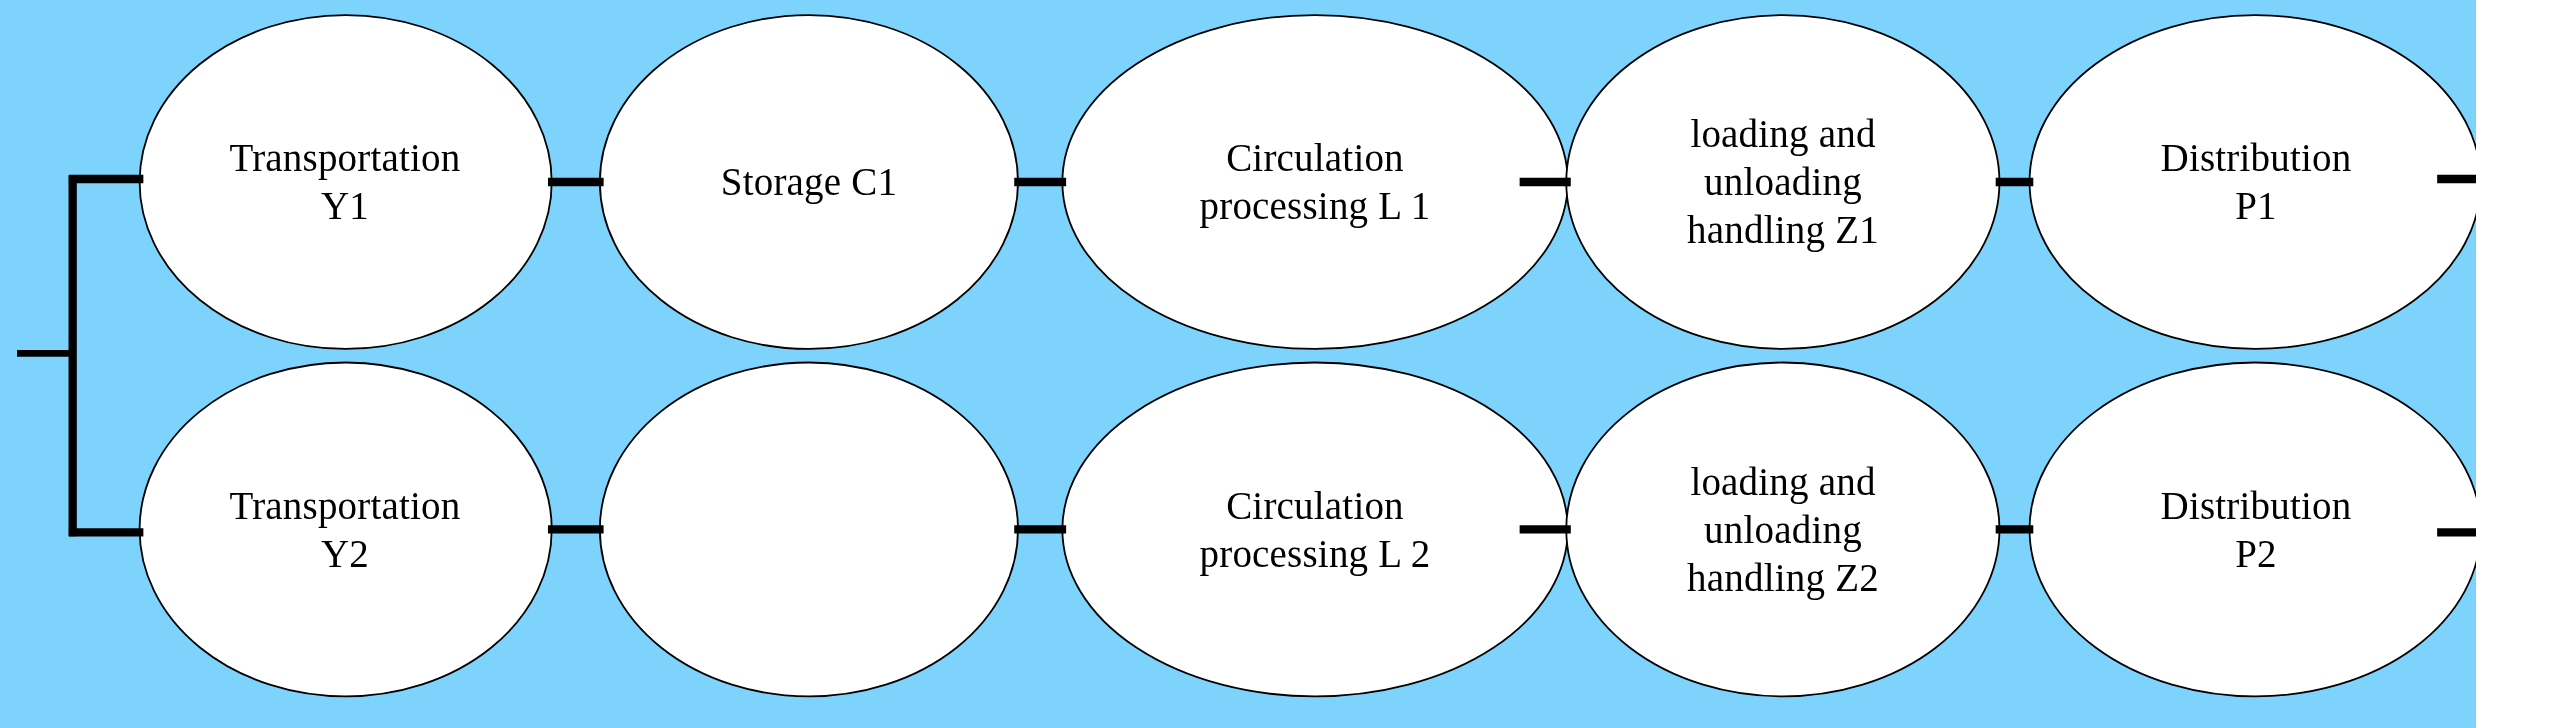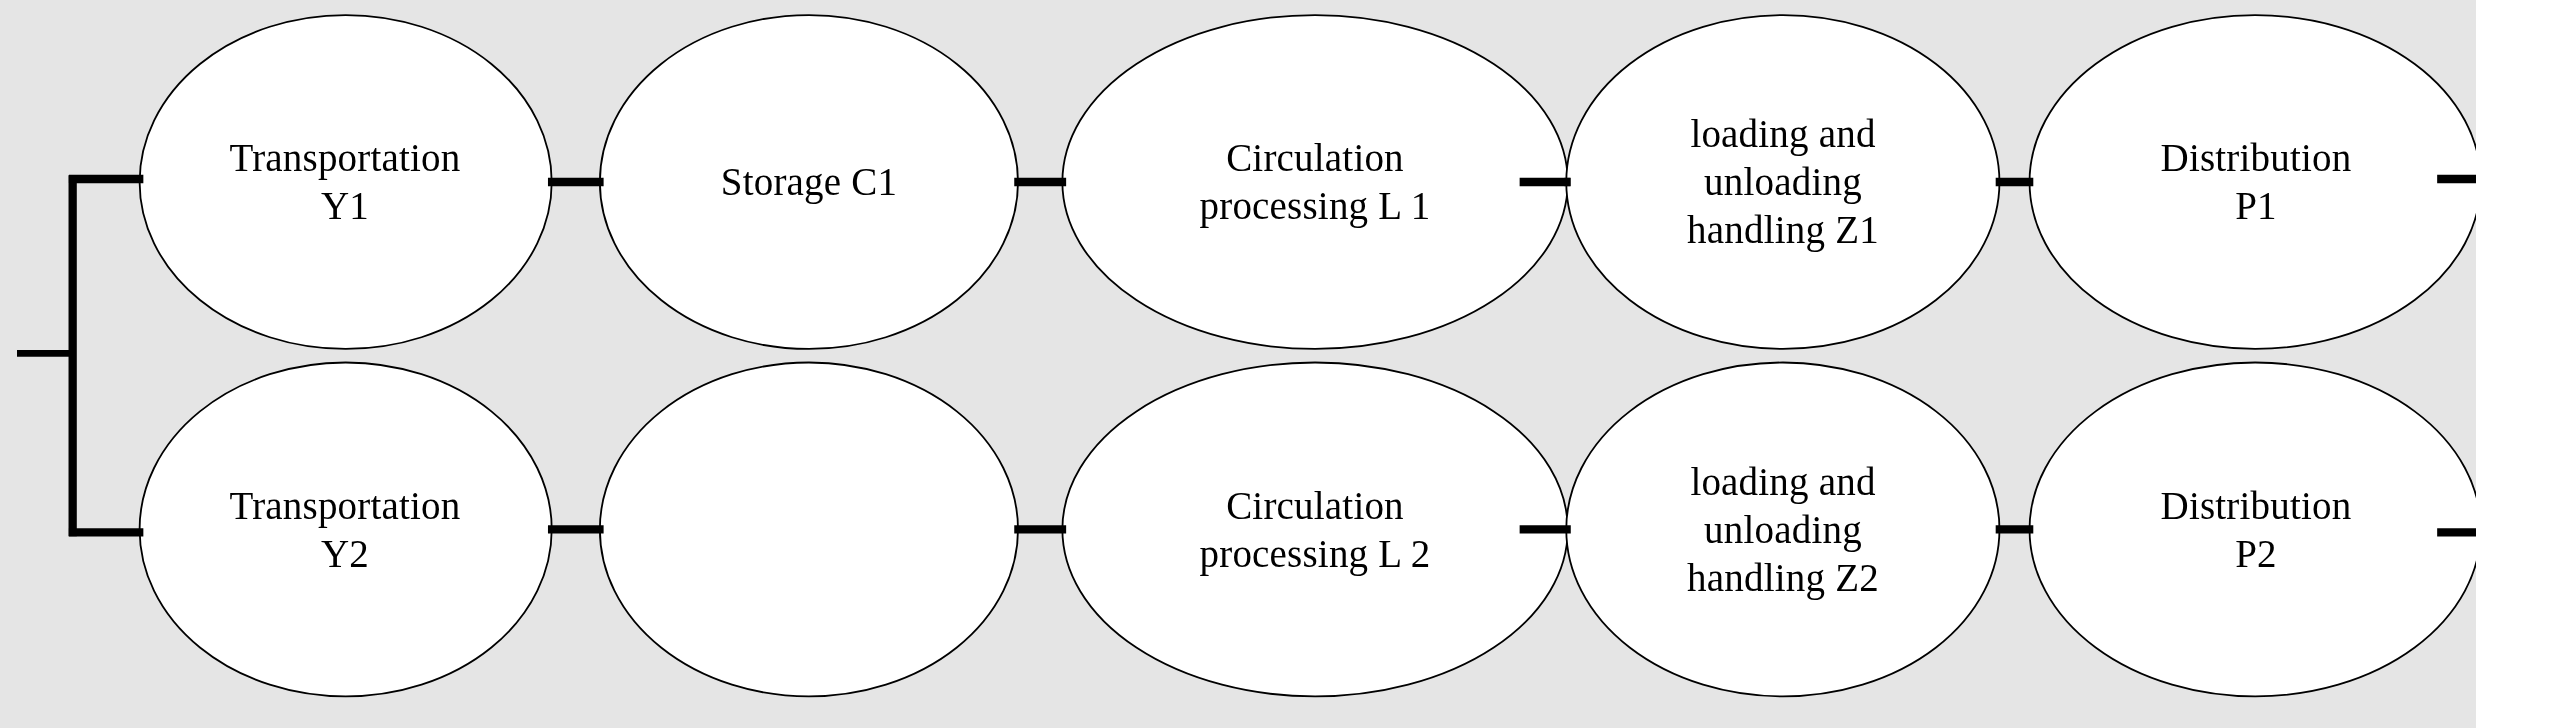--- a/index.html
+++ b/index.html
@@ -8,21 +8,21 @@
     padding: 0;
     background: #ffffff;
   }
   body {
     font-family: "Liberation Serif", "DejaVu Serif", serif;
   }
   #diagram-root {
     position: relative;
     width: 2476px;
     height: 728px;
-    background: #e5e5e5;
+    background: #7dd3fc;
     overflow: hidden;
     text-decoration: underline;
   }
   #diagram-svg {
     position: absolute;
     top: 0;
     left: 0;
     width: 2576px;
     height: 728px;
     display: block;

